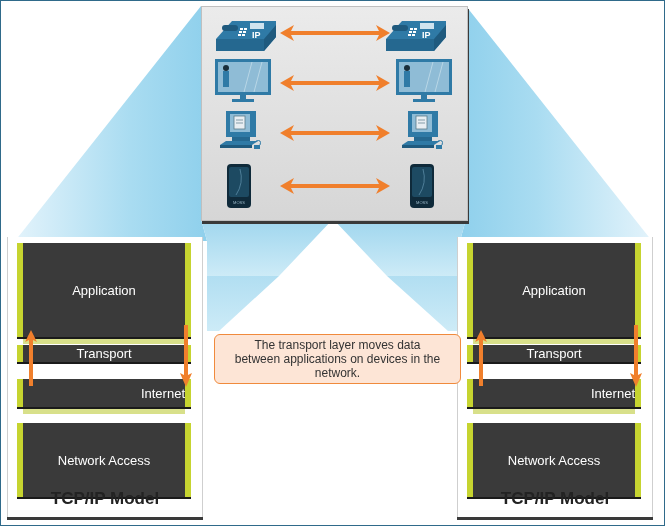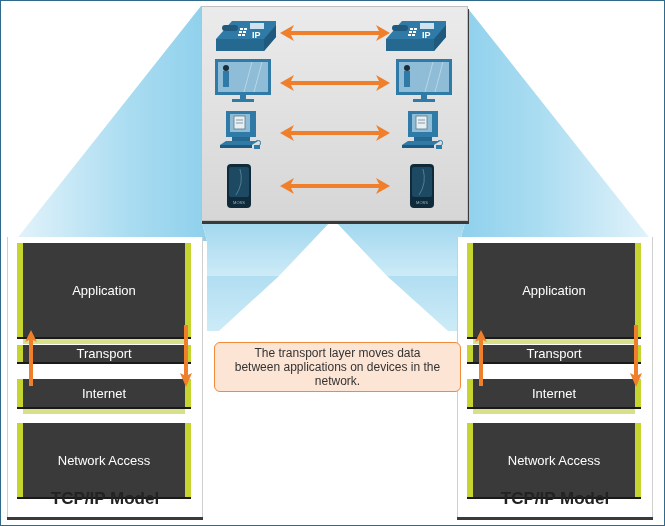--- a/index.html
+++ b/index.html
@@ -13,29 +13,29 @@
   .dev.right { left: 180px; }
   .arrow-h { position: absolute; left: 78px; top: 12px; }
 
   .model { position: absolute; top: 236px; width: 194px; height: 280px; background: #ffffff; border-left: 1px solid #cfcfcf; border-right: 1px solid #cfcfcf; box-shadow: 0 3px 0 #3a3a3a; }
   .model.left { left: 6px; }
   .model.right { left: 456px; }
   .layer { position: absolute; left: 9px; width: 174px; background: #3a3a3a; border-left: 6px solid #c6d430; border-right: 6px solid #c6d430; box-sizing: border-box; color: #ffffff; font-size: 13px; display: flex; align-items: center; justify-content: center; box-shadow: 0 2px 0 #1a1a1a; }
   .layer span { font-family: "Liberation Sans", sans-serif; }
   .l-app { top: 6px; height: 94px; }
   .l-tr { top: 108px; height: 17px; }
-  .l-in { top: 142px; height: 28px; }
+  .l-in { top: 142px; height: 28px; justify-content: flex-end; }
   .l-na { top: 186px; height: 74px; }
   .gap-strip { position: absolute; left: 15px; width: 162px; height: 5px; background: #d8e08a; }
   .gs1 { top: 102px; }
   .gs2 { top: 172px; }
   .model-caption { position: absolute; left: 0; top: 252px; width: 194px; text-align: center; font-size: 17px; font-weight: bold; color: #222222; }
   .v-arrow { position: absolute; }
 
-  .callout { position: absolute; left: 213px; top: 333px; width: 247px; height: 50px; background: #fde5d6; border: 1.5px solid #f08a3c; border-radius: 6px; box-sizing: border-box; display: flex; align-items: center; justify-content: center; text-align: center; font-size: 12px; line-height: 14px; color: #333333; padding: 2px 16px; margin-top: 8px; }
+  .callout { position: absolute; left: 213px; top: 333px; width: 247px; height: 50px; background: #fde5d6; border: 1.5px solid #f08a3c; border-radius: 6px; box-sizing: border-box; display: flex; align-items: center; justify-content: center; text-align: center; font-size: 12px; line-height: 14px; color: #333333; padding: 2px 16px; }
 </style>
 </head>
 <body>
 
 <div id="frame">
 
   <svg id="beams" width="663" height="524">
     <defs>
       <linearGradient id="beamL" x1="0" y1="0" x2="1" y2="0">
         <stop offset="0" stop-color="#e3f3fb"></stop>

